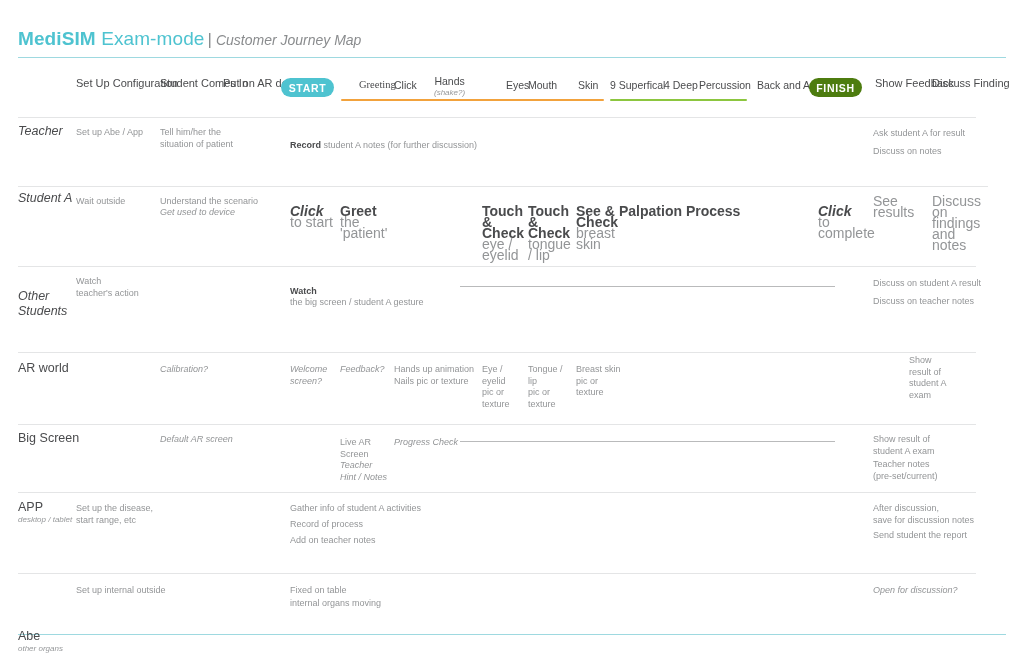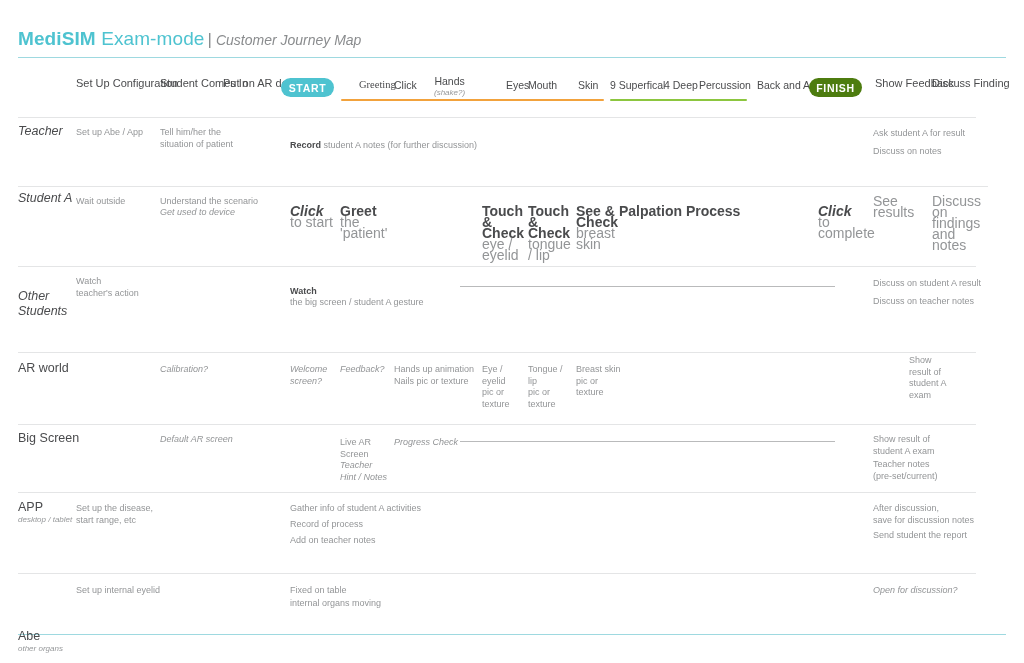--- a/index.html
+++ b/index.html
@@ -336,18 +336,18 @@
 
   <div class="cell" style="left:76px; top:503px; width:110px;">Set up the disease,
 start range, etc</div>
   <div class="cell" style="left:290px; top:503px; width:180px;">Gather info of student A activities</div>
   <div class="cell" style="left:290px; top:519px; width:180px;">Record of process</div>
   <div class="cell" style="left:290px; top:535px; width:180px;">Add on teacher notes</div>
   <div class="cell" style="left:873px; top:503px; width:125px;">After discussion,
 save for discussion notes</div>
   <div class="cell" style="left:873px; top:530px; width:125px;">Send student the report</div>
 
-  <div class="cell" style="left:76px; top:585px; width:120px;">Set up internal eyelid</div>
+  <div class="cell" style="left:76px; top:585px; width:120px;">Set up internal outside</div>
   <div class="cell" style="left:290px; top:585px; width:150px;">Fixed on table</div>
   <div class="cell" style="left:290px; top:598px; width:150px;">internal organs moving</div>
   <div class="cell ital" style="left:873px; top:585px; width:120px;">Open for discussion?</div>
 
 </div>
 
 </body></html>

